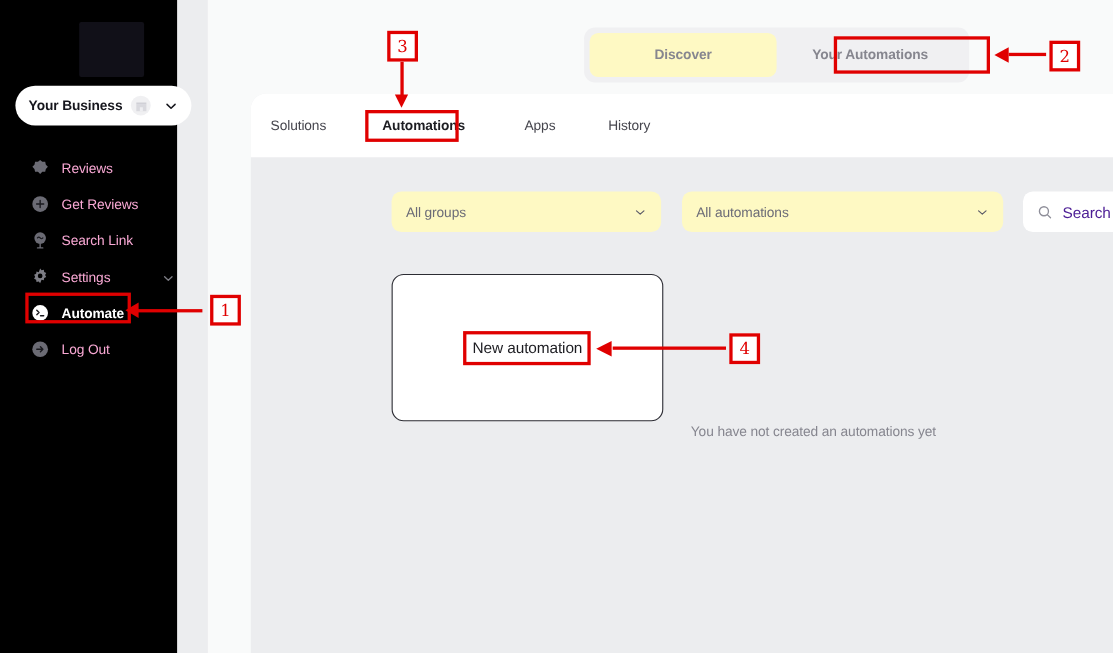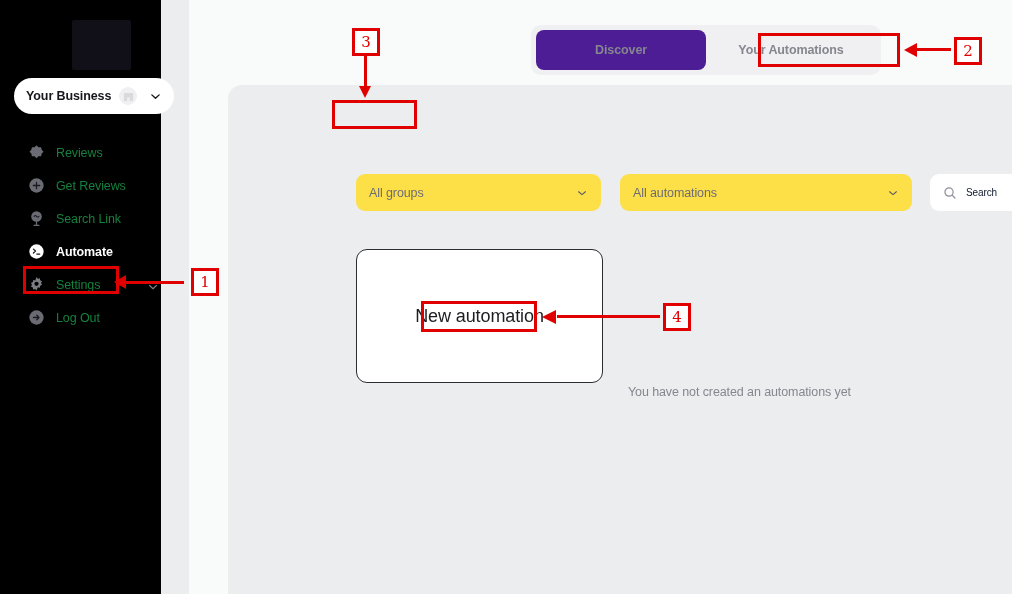--- a/index.html
+++ b/index.html
@@ -49,21 +49,21 @@
     height: 33px;
     display: flex; align-items: center;
     padding-left: 27px;
   }
   .nav-ico {
     width: 18px; height: 18px; flex: 0 0 18px;
     display: flex; align-items: center; justify-content: center;
   }
   .nav-label {
     margin-left: 11px;
-    font-size: 12.5px; color: #15803d;
+    font-size: 12.5px; color: #f9a8d4;
     letter-spacing: -0.1px;
   }
   .nav-item.active .nav-label { color: #ffffff; font-weight: bold; }
   .nav-chev { position: absolute; right: 30px; top: 11px; }
 
   
   #main {
     position: absolute; left: 189px; top: 0;
     width: 823px; height: 594px;
     background: #f9fafa;
@@ -81,21 +81,21 @@
     display: flex; align-items: center;
     padding: 5px;
   }
   .seg-btn {
     flex: 1 1 0; height: 40px;
     display: flex; align-items: center; justify-content: center;
     font-size: 12.5px; color: #86868f; font-weight: bold;
     letter-spacing: -0.1px;
     border-radius: 8px;
   }
-  .seg-btn.on { background: #4c1d95; }
+  .seg-btn.on { background: #fef9c3; }
 
   
   #panel {
     position: absolute; left: 39px; top: 85px;
     width: 784px; height: 509px;
     background: #ecedef;
     border-top-left-radius: 14px;
   }
   #tabstrip {
     position: absolute; left: 0; top: 0;
@@ -114,49 +114,49 @@
   #tab-1 { margin-left: 47px; }
   #tab-2 { margin-left: 50px; }
   #tab-3 { margin-left: 44px; }
 
   
   #filters {
     position: absolute; left: 128px; top: 89px;
     display: flex; align-items: center;
   }
   .dropdown {
-    height: 37px; background: #fde047;
+    height: 37px; background: #fef9c3;
     border-radius: 9px;
     display: flex; align-items: center;
     padding: 0 13px;
     text-align: right;
   }
   #dd-groups { width: 245px; }
   #dd-autos  { width: 292px; margin-left: 19px; }
   .dd-text { font-size: 12.5px; color: #6c6c77; letter-spacing: -0.1px; }
   .dd-chev { margin-left: auto; display: flex; }
   #searchbox {
     width: 245px; height: 37px; margin-left: 18px;
     background: #ffffff; border-radius: 9px;
     display: flex; align-items: center; padding: 0 13px;
   }
   #searchbox .s-ico { display: flex; margin-right: 9px; }
-  #search-ph { font-size: 10px; color: #0f172a; letter-spacing: -0.1px; }
+  #search-ph { font-size: 14px; color: #4c1d95; letter-spacing: -0.1px; }
 
   
   #new-card {
     position: absolute; left: 128px; top: 164px;
     width: 247px; height: 134px;
     background: #ffffff;
     border: 1.3px solid #2c2c33;
     border-radius: 11px;
     display: flex; align-items: center; justify-content: center;
   }
   #new-card-label {
-    font-size: 18px; color: #1d1d22; letter-spacing: -0.1px;
+    font-size: 14px; color: #1d1d22; letter-spacing: -0.1px;
   }
   #empty-msg {
     position: absolute; left: 400px; top: 300px;
     font-size: 12.5px; color: #86868f; letter-spacing: -0.1px;
   }
 
   
   .ann {
     position: absolute;
     border: 3px solid #e00000;
@@ -225,46 +225,46 @@
           <svg width="17" height="17" viewBox="0 0 20 20">
               <circle cx="10" cy="7.6" r="6.2" fill="#6b6b74"></circle>
               <path d="M10 13.8v4.3M7.2 18.1h5.6" stroke="#6b6b74" stroke-width="1.5" stroke-linecap="round"></path>
               <path d="M7.1 7.4c1-1.2 1.9-1.2 2.9 0 1 1.2 1.9 1.2 2.9 0" fill="none" stroke="#1a1a1f" stroke-width="1.3" stroke-linecap="round"></path>
             </svg>
         </span>
         <span class="nav-label">Search Link</span>
       </div>
 
 
-      <div class="nav-item active">
-        <span class="nav-ico">
-          <svg width="17" height="17" viewBox="0 0 20 20">
-              <circle cx="10" cy="10" r="8.4" fill="#ffffff"></circle>
-              <path d="M6.4 7.2L8.8 9.5 6.4 11.8" fill="none" stroke="#1a1a1f" stroke-width="1.5" stroke-linecap="round" stroke-linejoin="round"></path>
-              <path d="M10.4 13h3.4" stroke="#1a1a1f" stroke-width="1.5" stroke-linecap="round"></path>
-            </svg>
-        </span>
-        <span class="nav-label">Automate</span>
-      </div>
-
       <div class="nav-item">
         <span class="nav-ico">
           <svg width="17" height="17" viewBox="0 0 20 20">
               <path d="M10 1.3l1.5 1.9 2.4-.6.4 2.4 2.2 1.1-1.2 2.1 1.2 2.1-2.2 1.1-.4 2.4-2.4-.6L10 17.1l-1.5-1.9-2.4.6-.4-2.4-2.2-1.1 1.2-2.1L3.5 8.1l2.2-1.1.4-2.4 2.4.6z" fill="#7d7d85"></path>
               <circle cx="10" cy="9.2" r="2.5" fill="#000000"></circle>
             </svg>
         </span>
         <span class="nav-label">Settings</span>
         <span class="nav-chev">
           <svg width="12" height="12" viewBox="0 0 16 16">
               <path d="M3.5 6L8 10.3 12.5 6" fill="none" stroke="#7d7d85" stroke-width="1.6" stroke-linecap="round" stroke-linejoin="round"></path>
             </svg>
         </span>
       </div>
 
+      <div class="nav-item active">
+        <span class="nav-ico">
+          <svg width="17" height="17" viewBox="0 0 20 20">
+              <circle cx="10" cy="10" r="8.4" fill="#ffffff"></circle>
+              <path d="M6.4 7.2L8.8 9.5 6.4 11.8" fill="none" stroke="#1a1a1f" stroke-width="1.5" stroke-linecap="round" stroke-linejoin="round"></path>
+              <path d="M10.4 13h3.4" stroke="#1a1a1f" stroke-width="1.5" stroke-linecap="round"></path>
+            </svg>
+        </span>
+        <span class="nav-label">Automate</span>
+      </div>
+
       <div class="nav-item">
         <span class="nav-ico">
           <svg width="17" height="17" viewBox="0 0 20 20">
               <circle cx="10" cy="10" r="8.4" fill="#6b6b74"></circle>
               <path d="M6.4 10h6.4M10.3 7.4L12.9 10l-2.6 2.6" fill="none" stroke="#1a1a1f" stroke-width="1.5" stroke-linecap="round" stroke-linejoin="round"></path>
             </svg>
         </span>
         <span class="nav-label">Log Out</span>
       </div>
 
@@ -275,20 +275,26 @@
 
     <div id="topbar">
       <div id="seg-toggle">
         <div class="seg-btn on">Discover</div>
         <div class="seg-btn">Your Automations</div>
       </div>
     </div>
 
     <div id="panel">
 
+      <div id="tabstrip">
+        <div class="tab" id="tab-0">Solutions</div>
+        <div class="tab active" id="tab-1">Automations</div>
+        <div class="tab" id="tab-2">Apps</div>
+        <div class="tab" id="tab-3">History</div>
+      </div>
 
       <div id="filters">
 
         <div class="dropdown" id="dd-groups">
           <span class="dd-text">All groups</span>
           <span class="dd-chev">
             <svg width="12" height="12" viewBox="0 0 16 16">
                 <path d="M3.5 6.3L8 10.2 12.5 6.3" fill="none" stroke="#5c5c68" stroke-width="1.5" stroke-linecap="round" stroke-linejoin="round"></path>
               </svg>
           </span>

